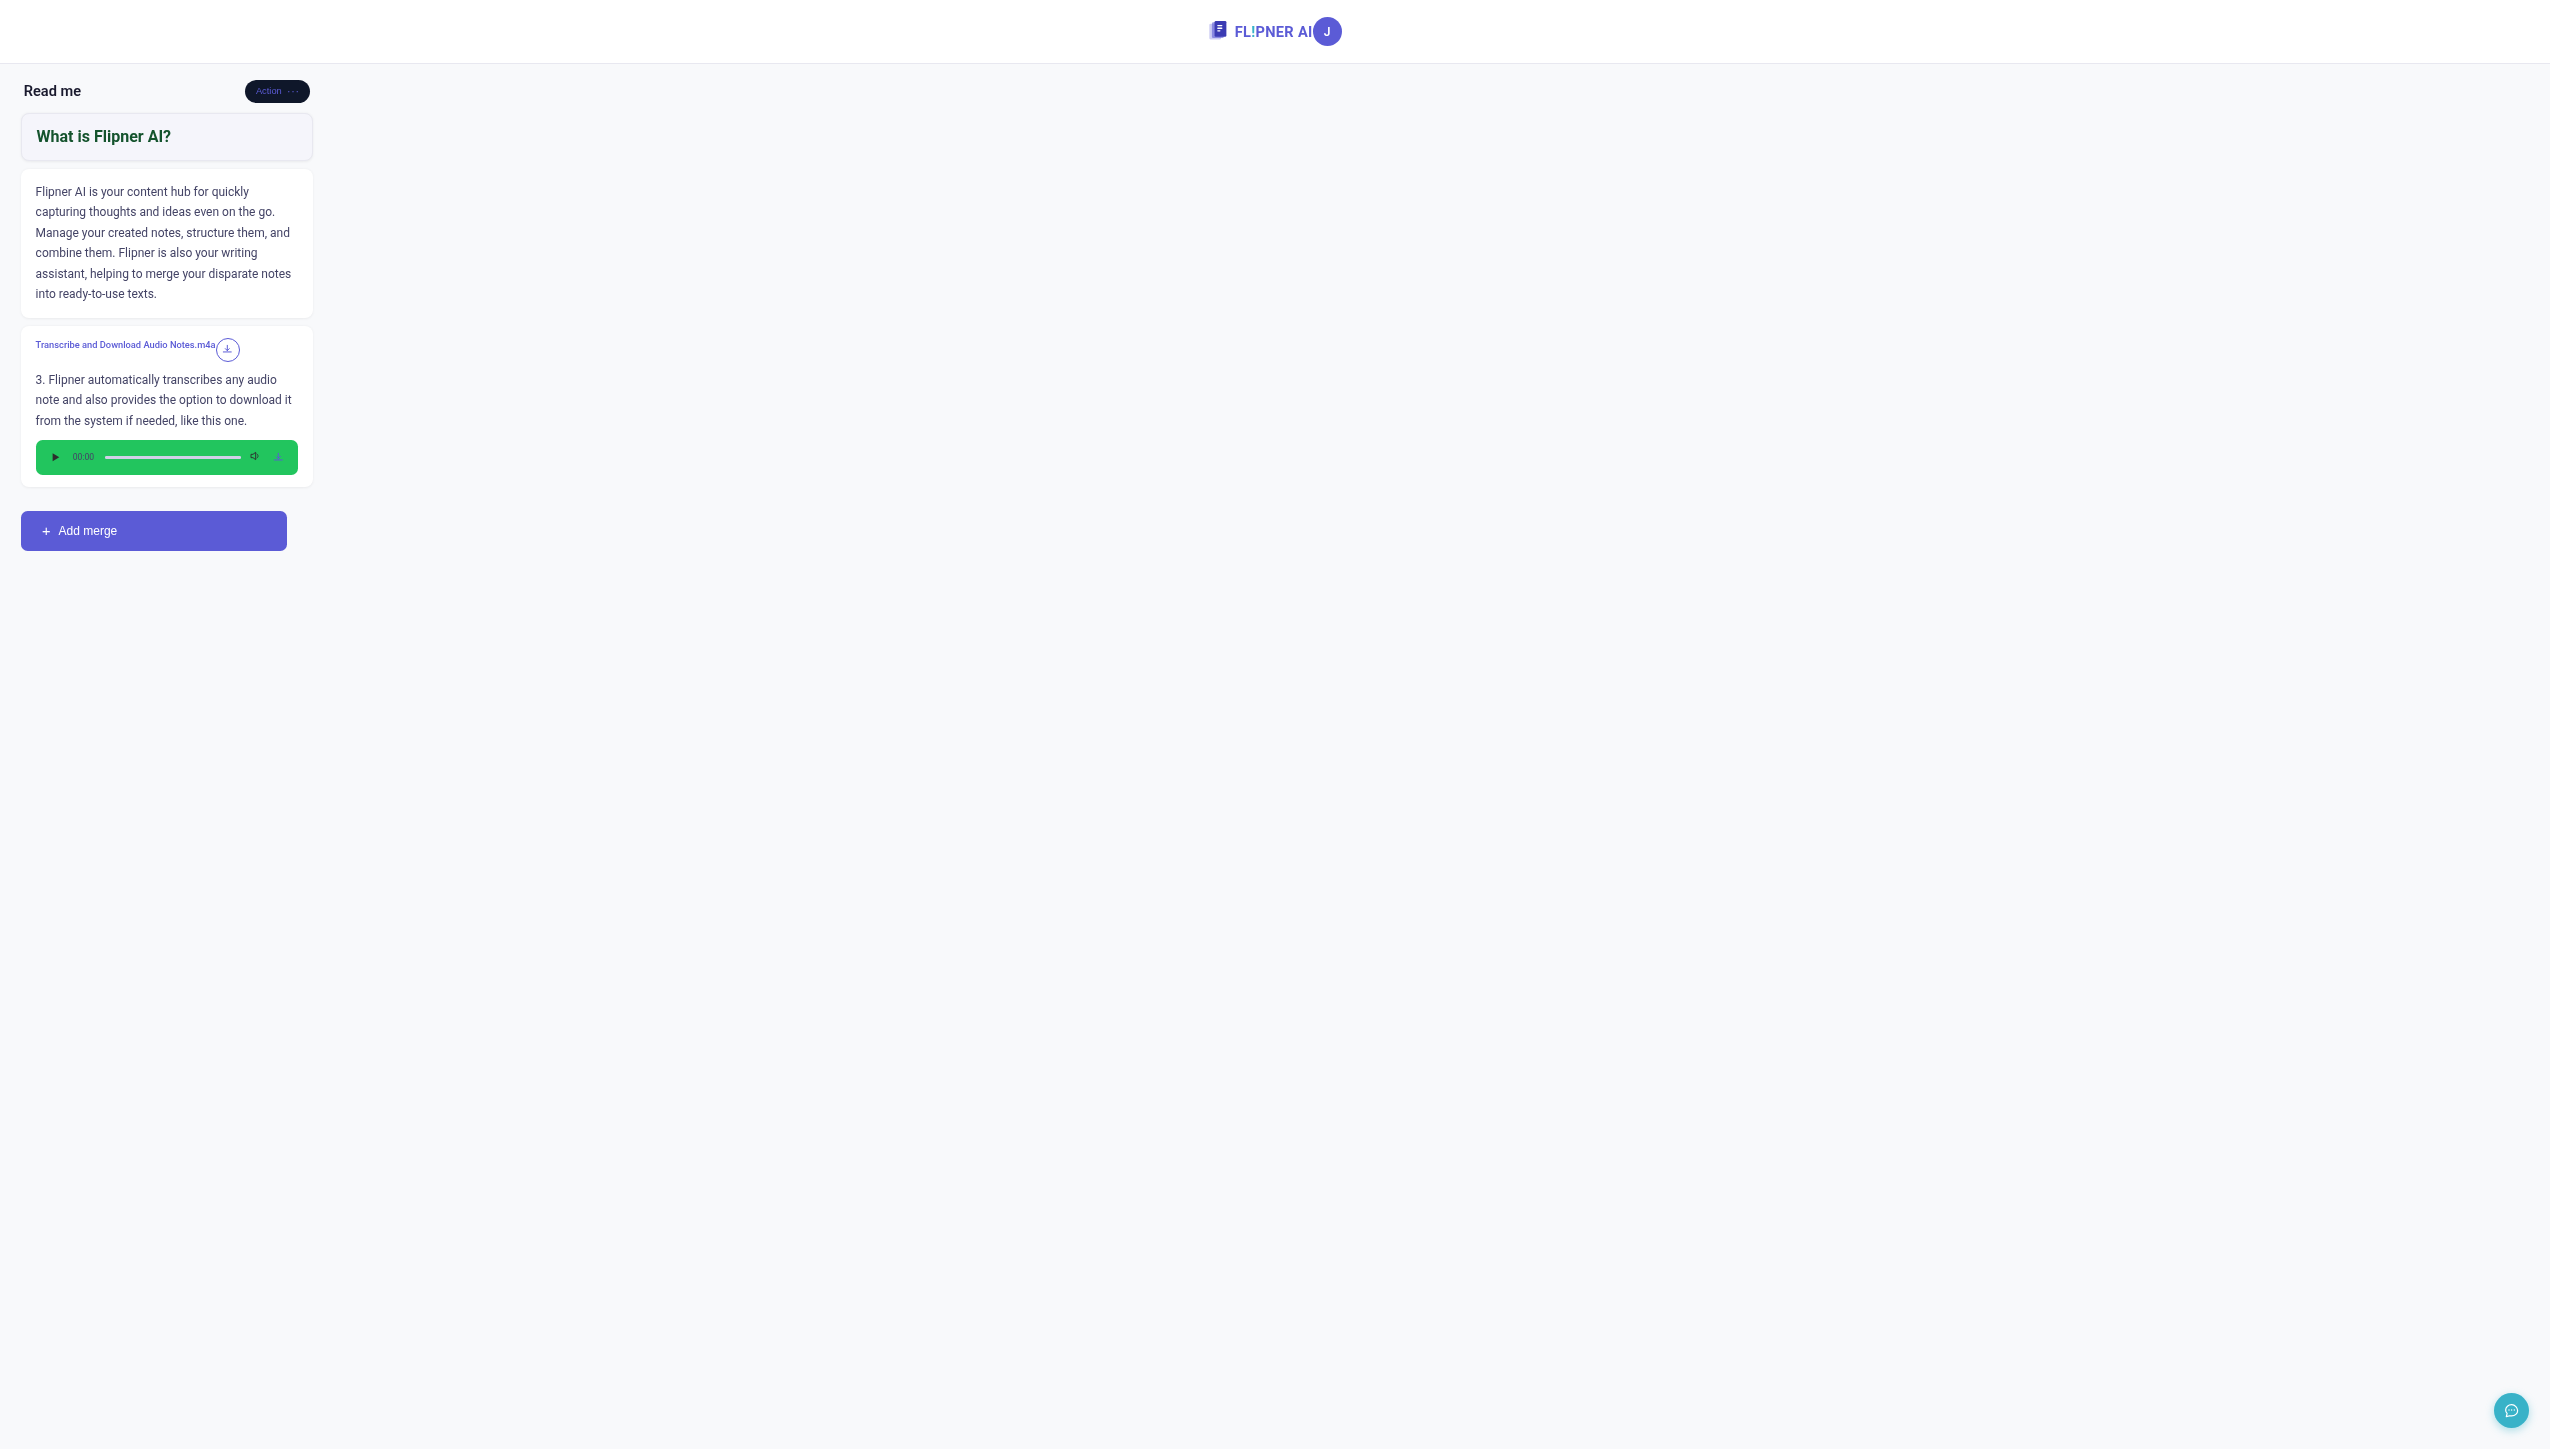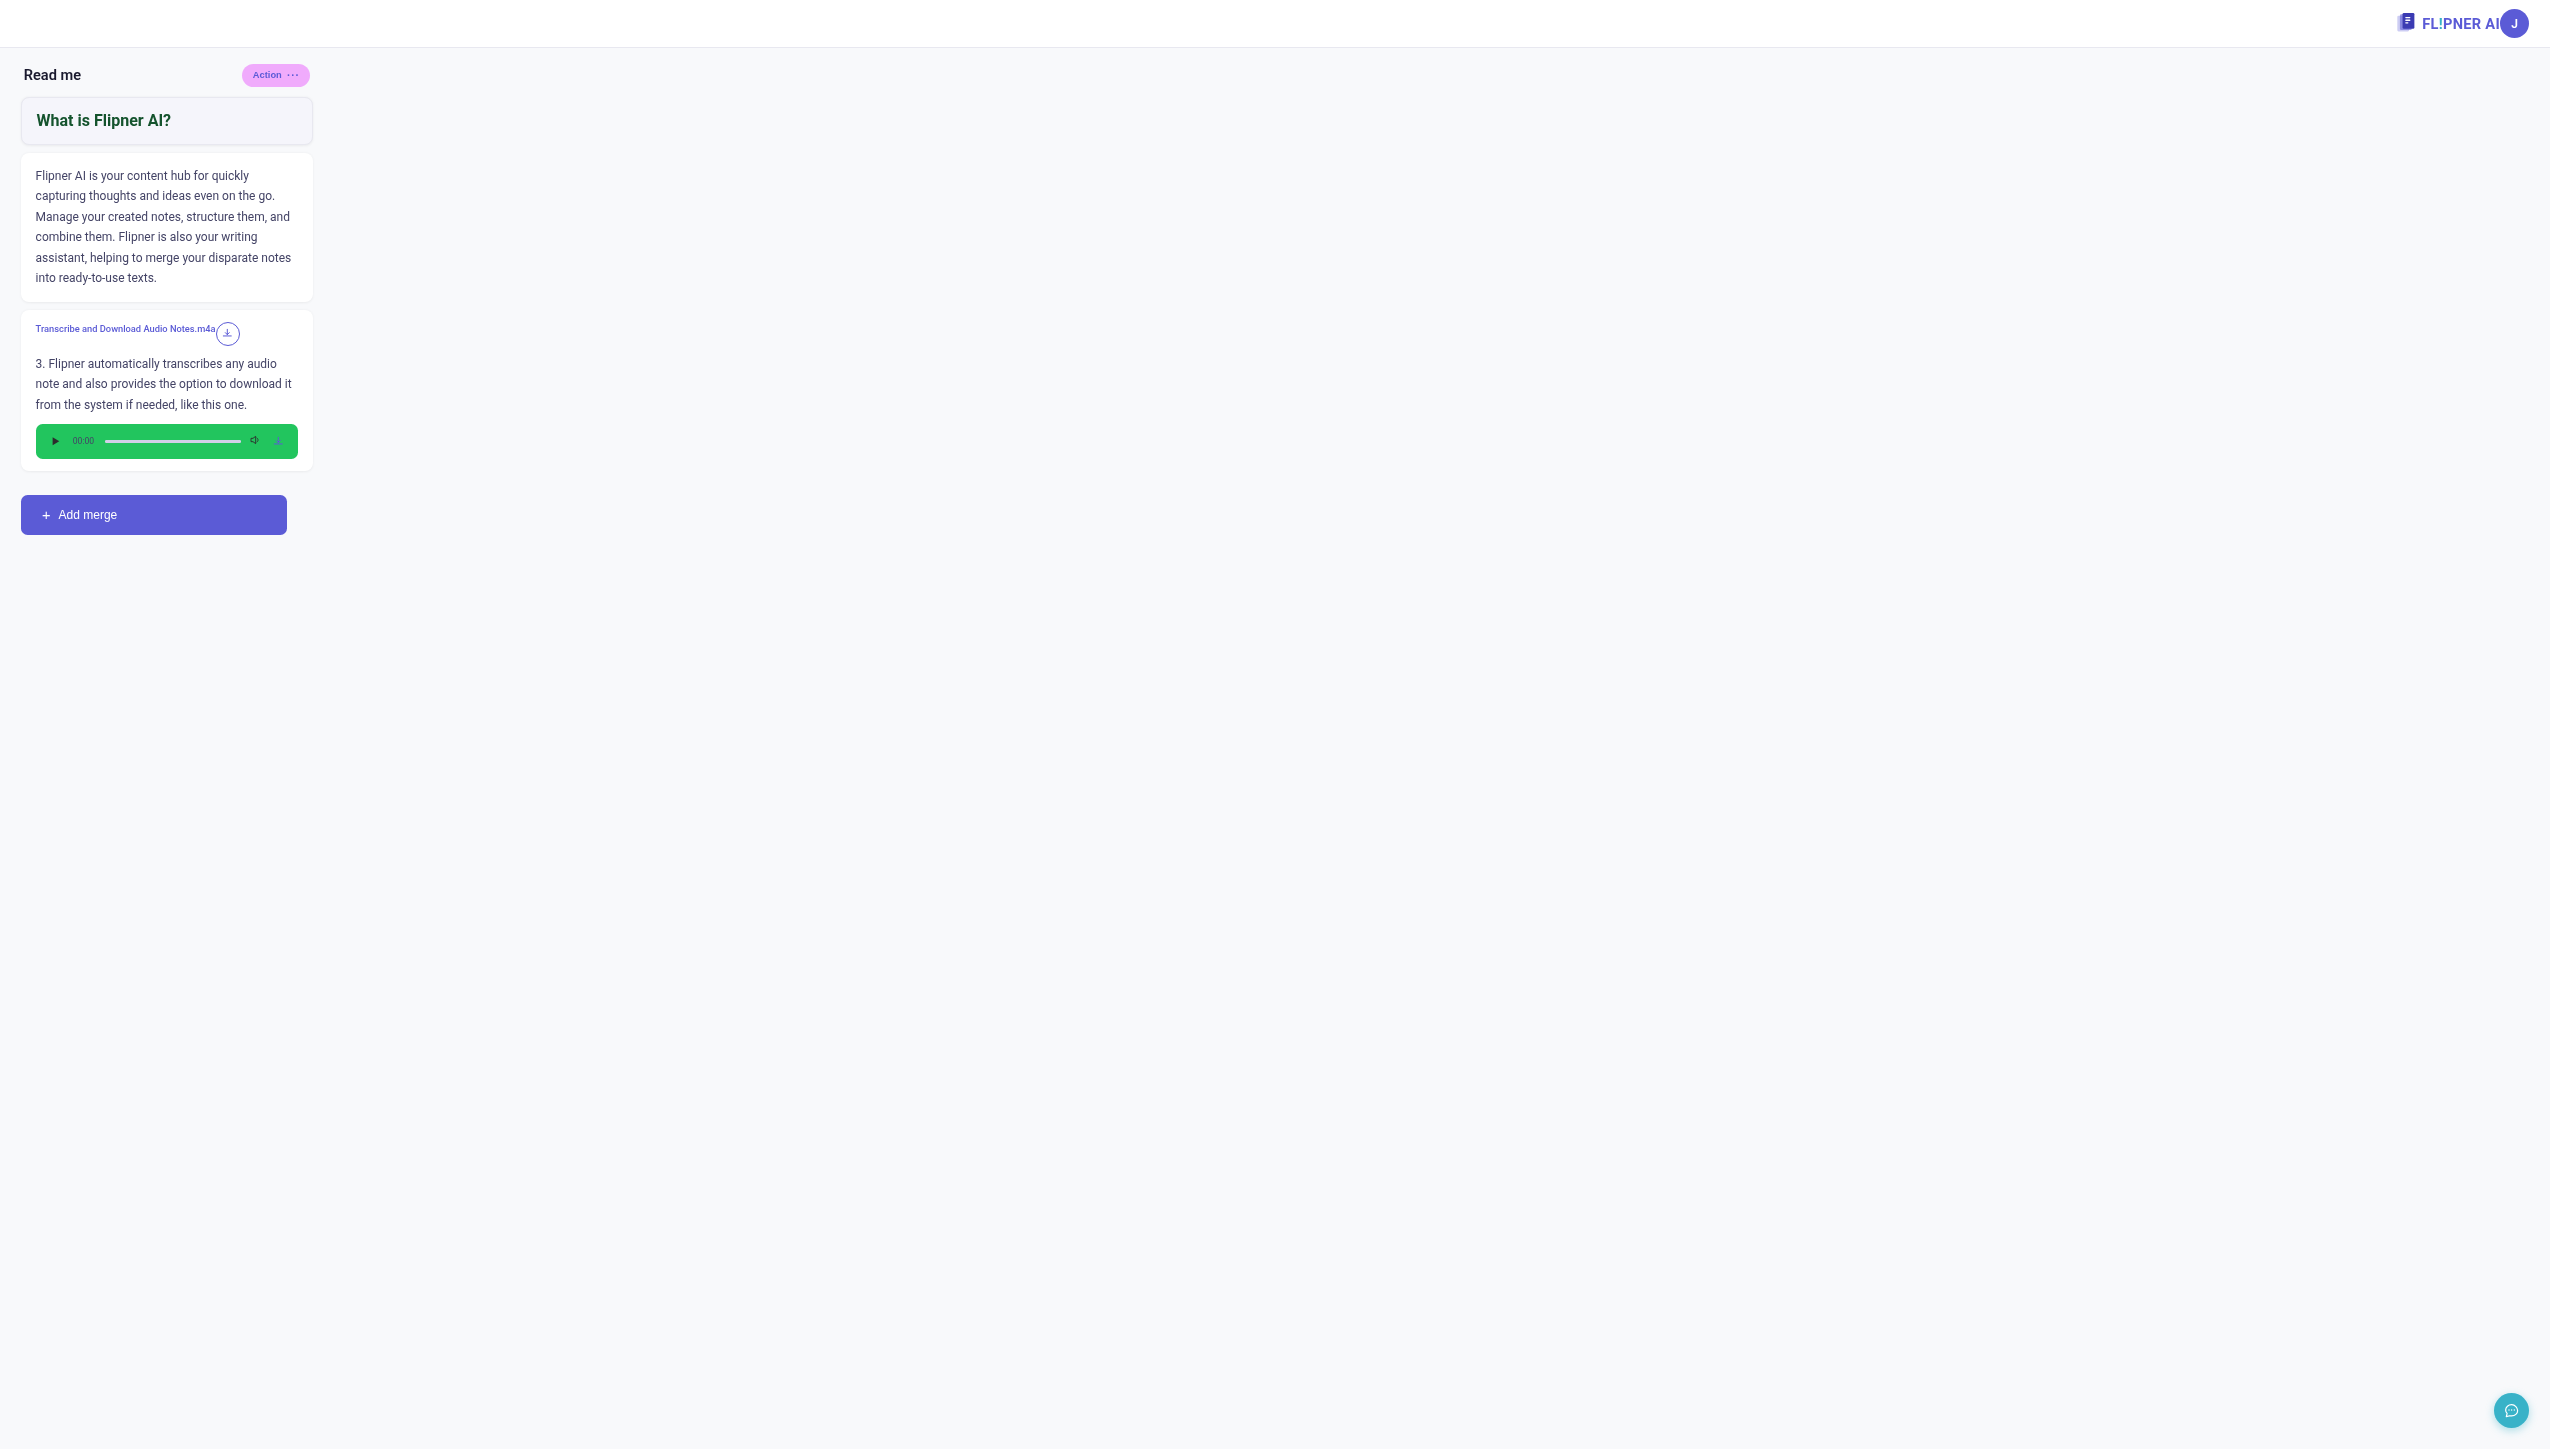--- a/index.html
+++ b/index.html
@@ -12,25 +12,25 @@
       font-family: -apple-system, BlinkMacSystemFont, 'Segoe UI', Roboto, sans-serif;
       background: #f8f9fb;
       min-height: 100vh;
       color: #2d2d2d;
     }
 
     
     .header {
       display: flex;
       align-items: center;
-      justify-content: flex-end;
+      justify-content: center;
       padding: 10.6px 21px;
       background: #ffffff;
       border-bottom: 0.7px solid #e8e8f0;
-      height: 48px;
+      height: 64px;
     }
 
     .logo-area {
       display: flex;
       align-items: center;
       gap: 5.3px;
     }
 
     .logo-icon {
       width: 21px;
@@ -88,27 +88,27 @@
     .panel-title {
       font-size: 14.6px;
       font-weight: 600;
       color: #1a1a2e;
     }
 
     .action-btn {
       display: flex;
       align-items: center;
       gap: 5.3px;
-      background: #f0abfc;
+      background: #0f172a;
       border: none;
       border-radius: 13.3px;
       padding: 5.3px 10.6px;
       color: #5b5bd6;
       font-size: 9.3px;
-      font-weight: 700;
+      font-weight: 400;
       cursor: pointer;
     }
 
     .action-btn .dots {
       font-size: 10.6px;
       letter-spacing: 0.7px;
       color: #5b5bd6;
     }
 
     

